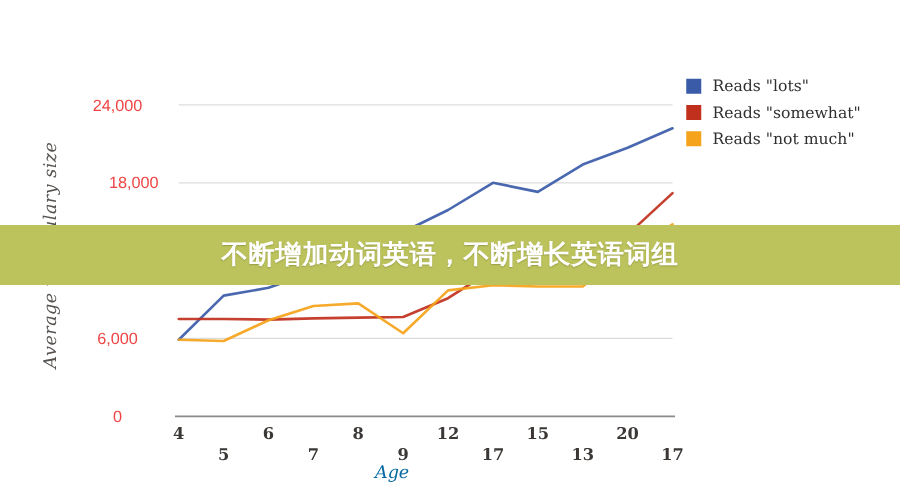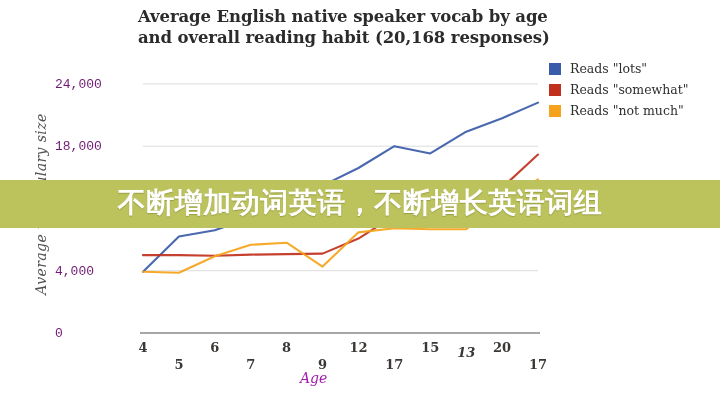--- a/index.html
+++ b/index.html
@@ -73,37 +73,37 @@
     color: #555250;
     letter-spacing: 0.4px;
   }
   .xlabel {
     position: absolute;
     left: 300px;
     top: 370px;
     font-family: "DejaVu Serif", serif;
     font-style: italic;
     font-size: 14px;
-    color: #a21caf;
+    color: #0369a1;
   }
 
   
   #plot {
     position: absolute;
     left: 0;
     top: 0;
   }
 
   .ytick {
     position: absolute;
     width: 78px;
-    text-align: left;
-    font-family: Liberation Mono, monospace;
+    text-align: center;
+    font-family: Liberation Sans, sans-serif;
     font-size: 13px;
-    color: #701a75;
+    color: #ef4444;
     transform: translateY(-50%);
   }
   .xtick {
     position: absolute;
     width: 34px;
     text-align: center;
     font-family: "DejaVu Serif", serif;
     font-size: 13px;
     font-weight: bold;
     color: #3a3735;
@@ -123,66 +123,65 @@
     position: absolute;
     left: 0;
     top: 180px;
     width: 720px;
     height: 46px;
     display: flex;
     align-items: center;
     justify-content: center;
     font-family: "DejaVu Sans", sans-serif;
     font-weight: bold;
-    font-size: 28px;
+    font-size: 21px;
     color: #ffffff;
     letter-spacing: 0.5px;
     text-shadow: 0 1px 1px rgba(90,95,30,0.35);
   }
 </style>
 </head>
 <body>
 
 <div id="root">
 
-  <div class="chart-title">Average English native speaker vocab by age and overall reading habit (20,168 responses)</div>
 
   <div class="ylabel">Average vocabulary size</div>
 
   <div class="xlabel">Age</div>
 
   <svg id="plot" width="720" height="400">
       <line x1="143" x2="538" y1="270.7358490566038" y2="270.7358490566038" stroke="#dcdcdc" stroke-width="1"></line>
       <line x1="143" x2="538" y1="208.47169811320754" y2="208.47169811320754" stroke="#dcdcdc" stroke-width="1"></line>
       <line x1="143" x2="538" y1="146.20754716981133" y2="146.20754716981133" stroke="#dcdcdc" stroke-width="1"></line>
       <line x1="143" x2="538" y1="83.94339622641508" y2="83.94339622641508" stroke="#dcdcdc" stroke-width="1"></line>
       <line x1="140" x2="540" y1="333" y2="333" stroke="#8a8a8a" stroke-width="1.4"></line>
       <polyline points="143,271.77358490566036 178.9090909090909,236.49056603773585 214.8181818181818,230.26415094339623 250.72727272727272,217.81132075471697 286.6363636363636,202.24528301886792 322.5454545454545,185.64150943396226 358.45454545454544,168 394.3636363636364,146.20754716981133 430.2727272727273,153.47169811320757 466.1818181818182,131.67924528301887 502.09090909090907,118.188679245283 538,102.62264150943395" fill="none" stroke="#3a5ba8" stroke-width="2.1" stroke-linejoin="round" stroke-linecap="round" opacity="0.92"></polyline>
       <polyline points="143,255.16981132075472 178.9090909090909,255.16981132075472 214.8181818181818,255.68867924528303 250.72727272727272,254.6509433962264 286.6363636363636,254.1320754716981 322.5454545454545,253.6132075471698 358.45454545454544,238.56603773584908 394.3636363636364,215.73584905660377 430.2727272727273,212.62264150943395 466.1818181818182,203.28301886792454 502.09090909090907,187.71698113207546 538,154.50943396226415" fill="none" stroke="#c0301c" stroke-width="2.1" stroke-linejoin="round" stroke-linecap="round" opacity="0.92"></polyline>
       <polyline points="143,271.77358490566036 178.9090909090909,272.811320754717 214.8181818181818,256.20754716981133 250.72727272727272,244.79245283018867 286.6363636363636,242.7169811320755 322.5454545454545,266.58490566037733 358.45454545454544,232.33962264150944 394.3636363636364,228.18867924528303 430.2727272727273,229.22641509433961 466.1818181818182,229.22641509433961 502.09090909090907,201.2075471698113 538,179.41509433962264" fill="none" stroke="#f5a31a" stroke-width="2.1" stroke-linejoin="round" stroke-linecap="round" opacity="0.92"></polyline>
     </svg>
 
   <div id="yticks">
       <div class="ytick" style="left: 55px; top: 333px;">0</div>
-      <div class="ytick" style="left: 55px; top: 270.736px;">4,000</div>
+      <div class="ytick" style="left: 55px; top: 270.736px;">6,000</div>
       <div class="ytick" style="left: 55px; top: 208.472px;">12,000</div>
-      <div class="ytick" style="left: 55px; top: 146.208px;">18,000</div>
+      <div class="ytick" style="left: 68px; top: 146.208px;">18,000</div>
       <div class="ytick" style="left: 55px; top: 83.9434px;">24,000</div>
     </div>
   <div id="xticks">
       <div class="xtick" style="left: 143px; top: 340px;">4</div>
       <div class="xtick" style="left: 178.909px; top: 357px;">5</div>
       <div class="xtick" style="left: 214.818px; top: 340px;">6</div>
       <div class="xtick" style="left: 250.727px; top: 357px;">7</div>
       <div class="xtick" style="left: 286.636px; top: 340px;">8</div>
       <div class="xtick" style="left: 322.545px; top: 357px;">9</div>
       <div class="xtick" style="left: 358.455px; top: 340px;">12</div>
       <div class="xtick" style="left: 394.364px; top: 357px;">17</div>
       <div class="xtick" style="left: 430.273px; top: 340px;">15</div>
-      <div class="xtick" style="left: 466.182px; top: 345px; font-style: italic;">13</div>
+      <div class="xtick" style="left: 466.182px; top: 357px;">13</div>
       <div class="xtick" style="left: 502.091px; top: 340px;">20</div>
       <div class="xtick" style="left: 538px; top: 357px;">17</div>
     </div>
 
   <div class="legend" id="legend">
       <div class="legend-row">
         <span class="legend-swatch" style="background: rgb(58, 91, 168);"></span>
         <span class="legend-label">Reads "lots"</span>
       </div>
       <div class="legend-row">

